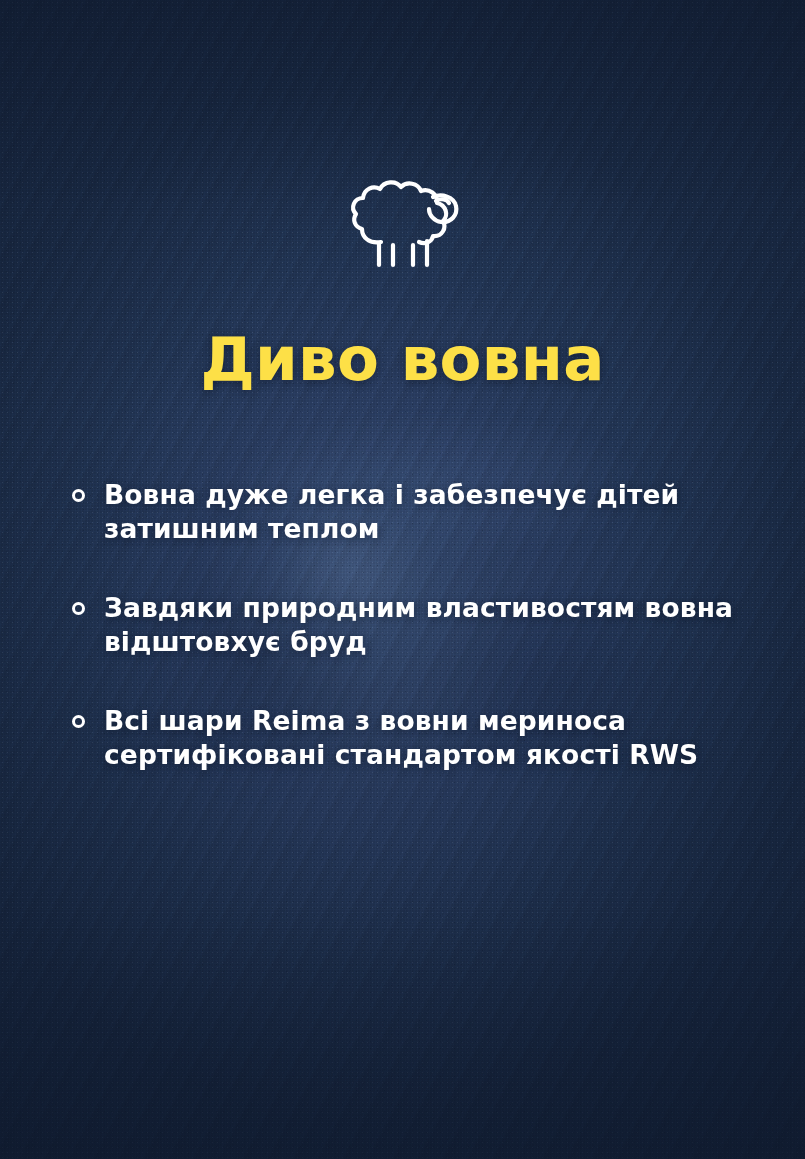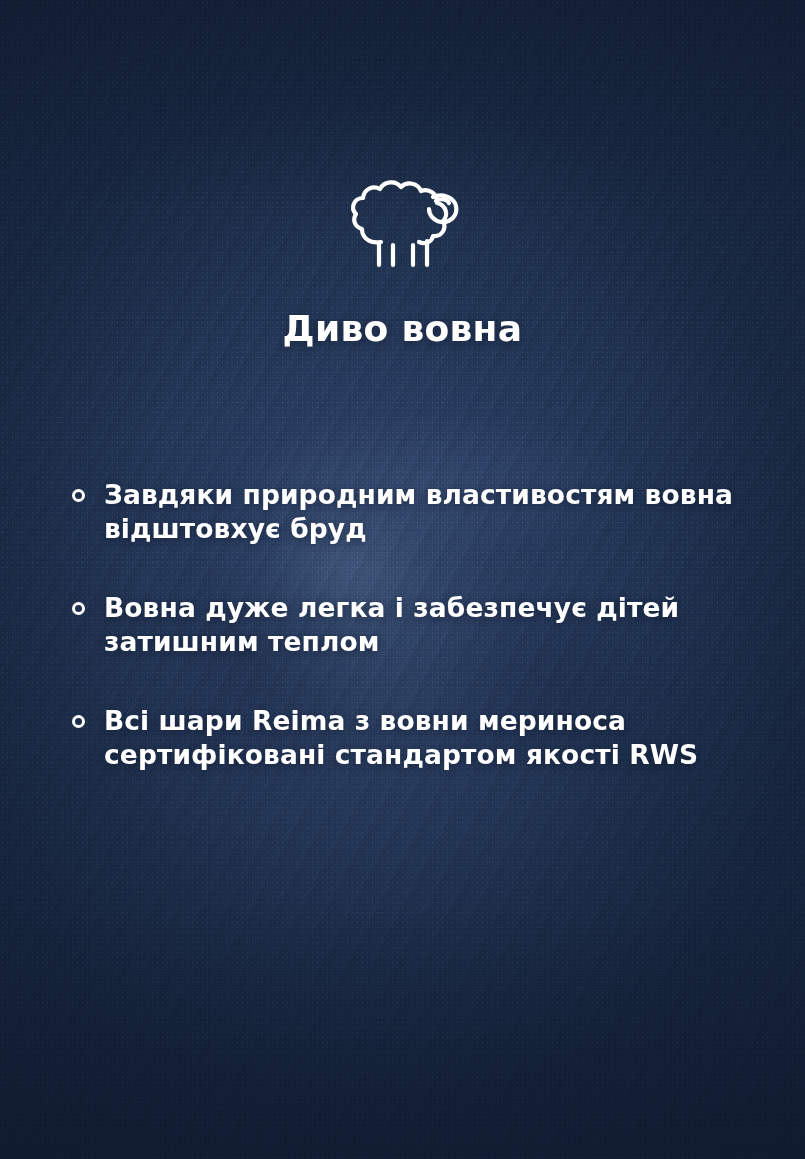--- a/index.html
+++ b/index.html
@@ -116,25 +116,25 @@
     height: 110px;
   }
   .sheep-icon svg { display: block; width: 100%; height: 100%; }
 
   .headline {
     position: absolute;
     left: 0;
     right: 0;
     top: 286px;
     text-align: center;
-    font-size: 36px;
+    font-size: 61px;
     line-height: 1.05;
     font-weight: 700;
     letter-spacing: 0.3px;
-    color: #ffffff;
+    color: #fde047;
     font-family: "DejaVu Sans", "Liberation Sans", sans-serif;
     text-shadow: 0 2px 10px rgba(8,16,32,0.45);
   }
 
   .bullets {
     position: absolute;
     left: 72px;
     right: 48px;
     top: 478px;
   }
@@ -208,26 +208,26 @@
         <path d="M90 73 L90 97"></path>
       </svg>
     </div>
 
     <h1 class="headline">Диво вовна</h1>
 
     <div class="bullets">
 
       <div class="bullet">
         <span class="bullet-marker"></span>
-        <span class="bullet-text">Завдяки природним властивостям вовна відштовхує бруд</span>
+        <span class="bullet-text">Вовна дуже легка і забезпечує дітей затишним теплом</span>
       </div>
 
       <div class="bullet">
         <span class="bullet-marker"></span>
-        <span class="bullet-text">Вовна дуже легка і забезпечує дітей затишним теплом</span>
+        <span class="bullet-text">Завдяки природним властивостям вовна відштовхує бруд</span>
       </div>
 
 
       <div class="bullet">
         <span class="bullet-marker"></span>
         <span class="bullet-text">Всі шари Reima з вовни мериноса сертифіковані стандартом якості RWS</span>
       </div>
 
     </div>
   </div>

